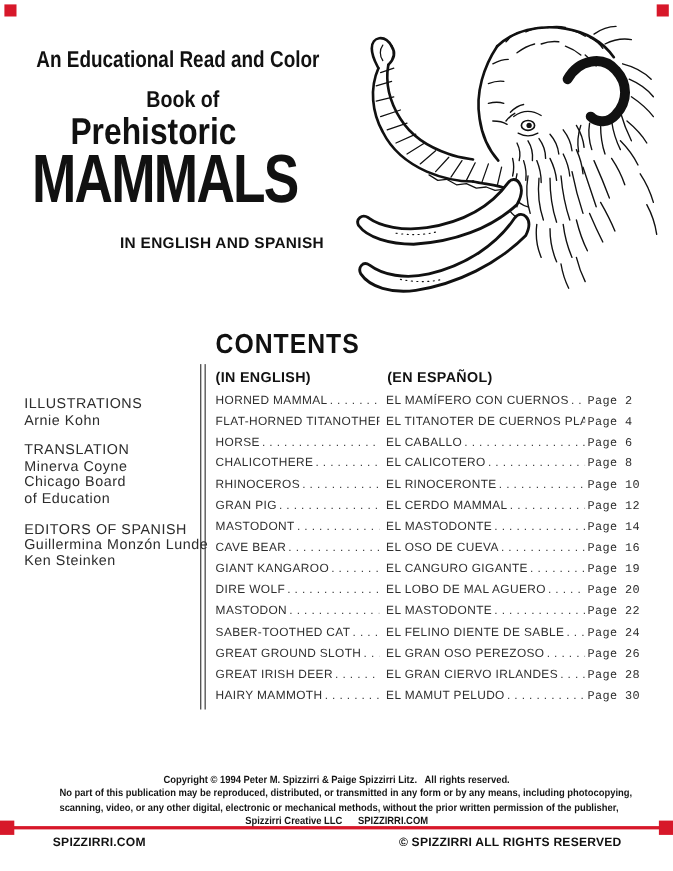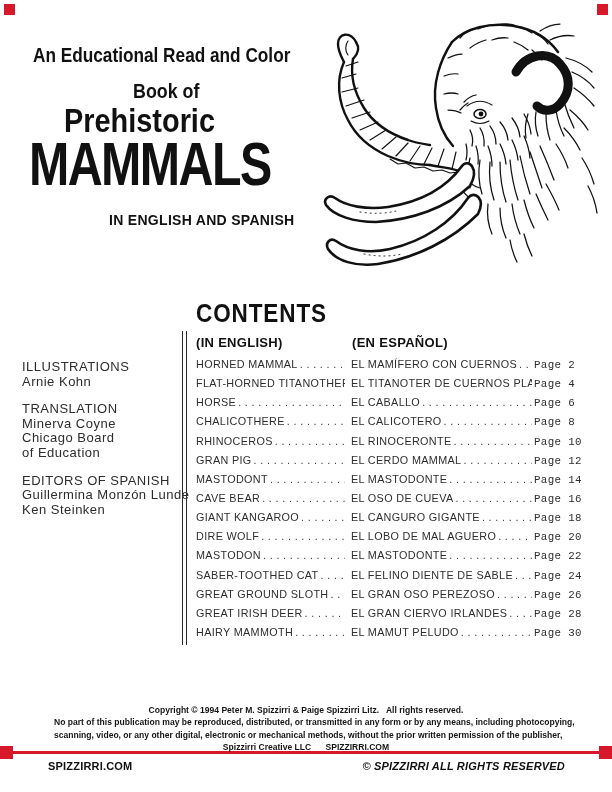--- a/index.html
+++ b/index.html
@@ -44,21 +44,21 @@
   .credit-group { margin-bottom:13px; }
   .credit-line { line-height:14.6px; white-space:nowrap; }
   .divider { left:182px; top:331px; width:3px; height:314px;
              border-left:1.4px solid #2c2c2c; border-right:1.4px solid #2c2c2c; }
   
   .copyright { left:26px; top:704px; width:560px; text-align:center;
              font-size:9.5px; font-weight:bold; color:#151515; line-height:12.3px;
              transform:scaleX(.9); transform-origin:center top; }
   .copyright div { white-space:pre; }
   .footer-left  { left:48px;  top:760px; font-size:11px; font-weight:bold; letter-spacing:.2px; }
-  .footer-right { right:47px; top:760px; font-size:11px; font-weight:bold; letter-spacing:.2px;font-style:italic; }
+  .footer-right { right:47px; top:760px; font-size:11px; font-weight:bold; letter-spacing:.2px; }
   
   .art { left:320px; top:18px; }
   .art path, .art line { fill:none; stroke:#111; stroke-linecap:round; stroke-linejoin:round; }
   .art .outline { stroke-width:2.4px; }
   .art .thin { stroke-width:1.15px; }
   .art .fur { stroke-width:1.25px; }
   .art .tusk { fill:#ffffff; stroke-width:2.6px; }
   .art .earband { stroke-width:9px; }
   .art .stipple { stroke-width:1px; stroke-dasharray:1 4; }
 </style>
@@ -300,21 +300,21 @@
     </div>
     <div class="toc-row">
       <span class="cell-en">
           <span>GIANT KANGAROO</span>
           <span class="leader">. . . . . . . . . . . . . . . . . . . . . . . . . . . . . . . . . . . . . . . .</span>
         </span>
       <span class="cell-es">
           <span>EL CANGURO GIGANTE</span>
           <span class="leader">. . . . . . . . . . . . . . . . . . . . . . . . . . . . . . . . . . . . . . . .</span>
         </span>
-      <span class="cell-pg">Page 18</span>
+      <span class="cell-pg">Page 19</span>
     </div>
     <div class="toc-row">
       <span class="cell-en">
           <span>DIRE WOLF</span>
           <span class="leader">. . . . . . . . . . . . . . . . . . . . . . . . . . . . . . . . . . . . . . . .</span>
         </span>
       <span class="cell-es">
           <span>EL LOBO DE MAL AGUERO</span>
           <span class="leader">. . . . . . . . . . . . . . . . . . . . . . . . . . . . . . . . . . . . . . . .</span>
         </span>

